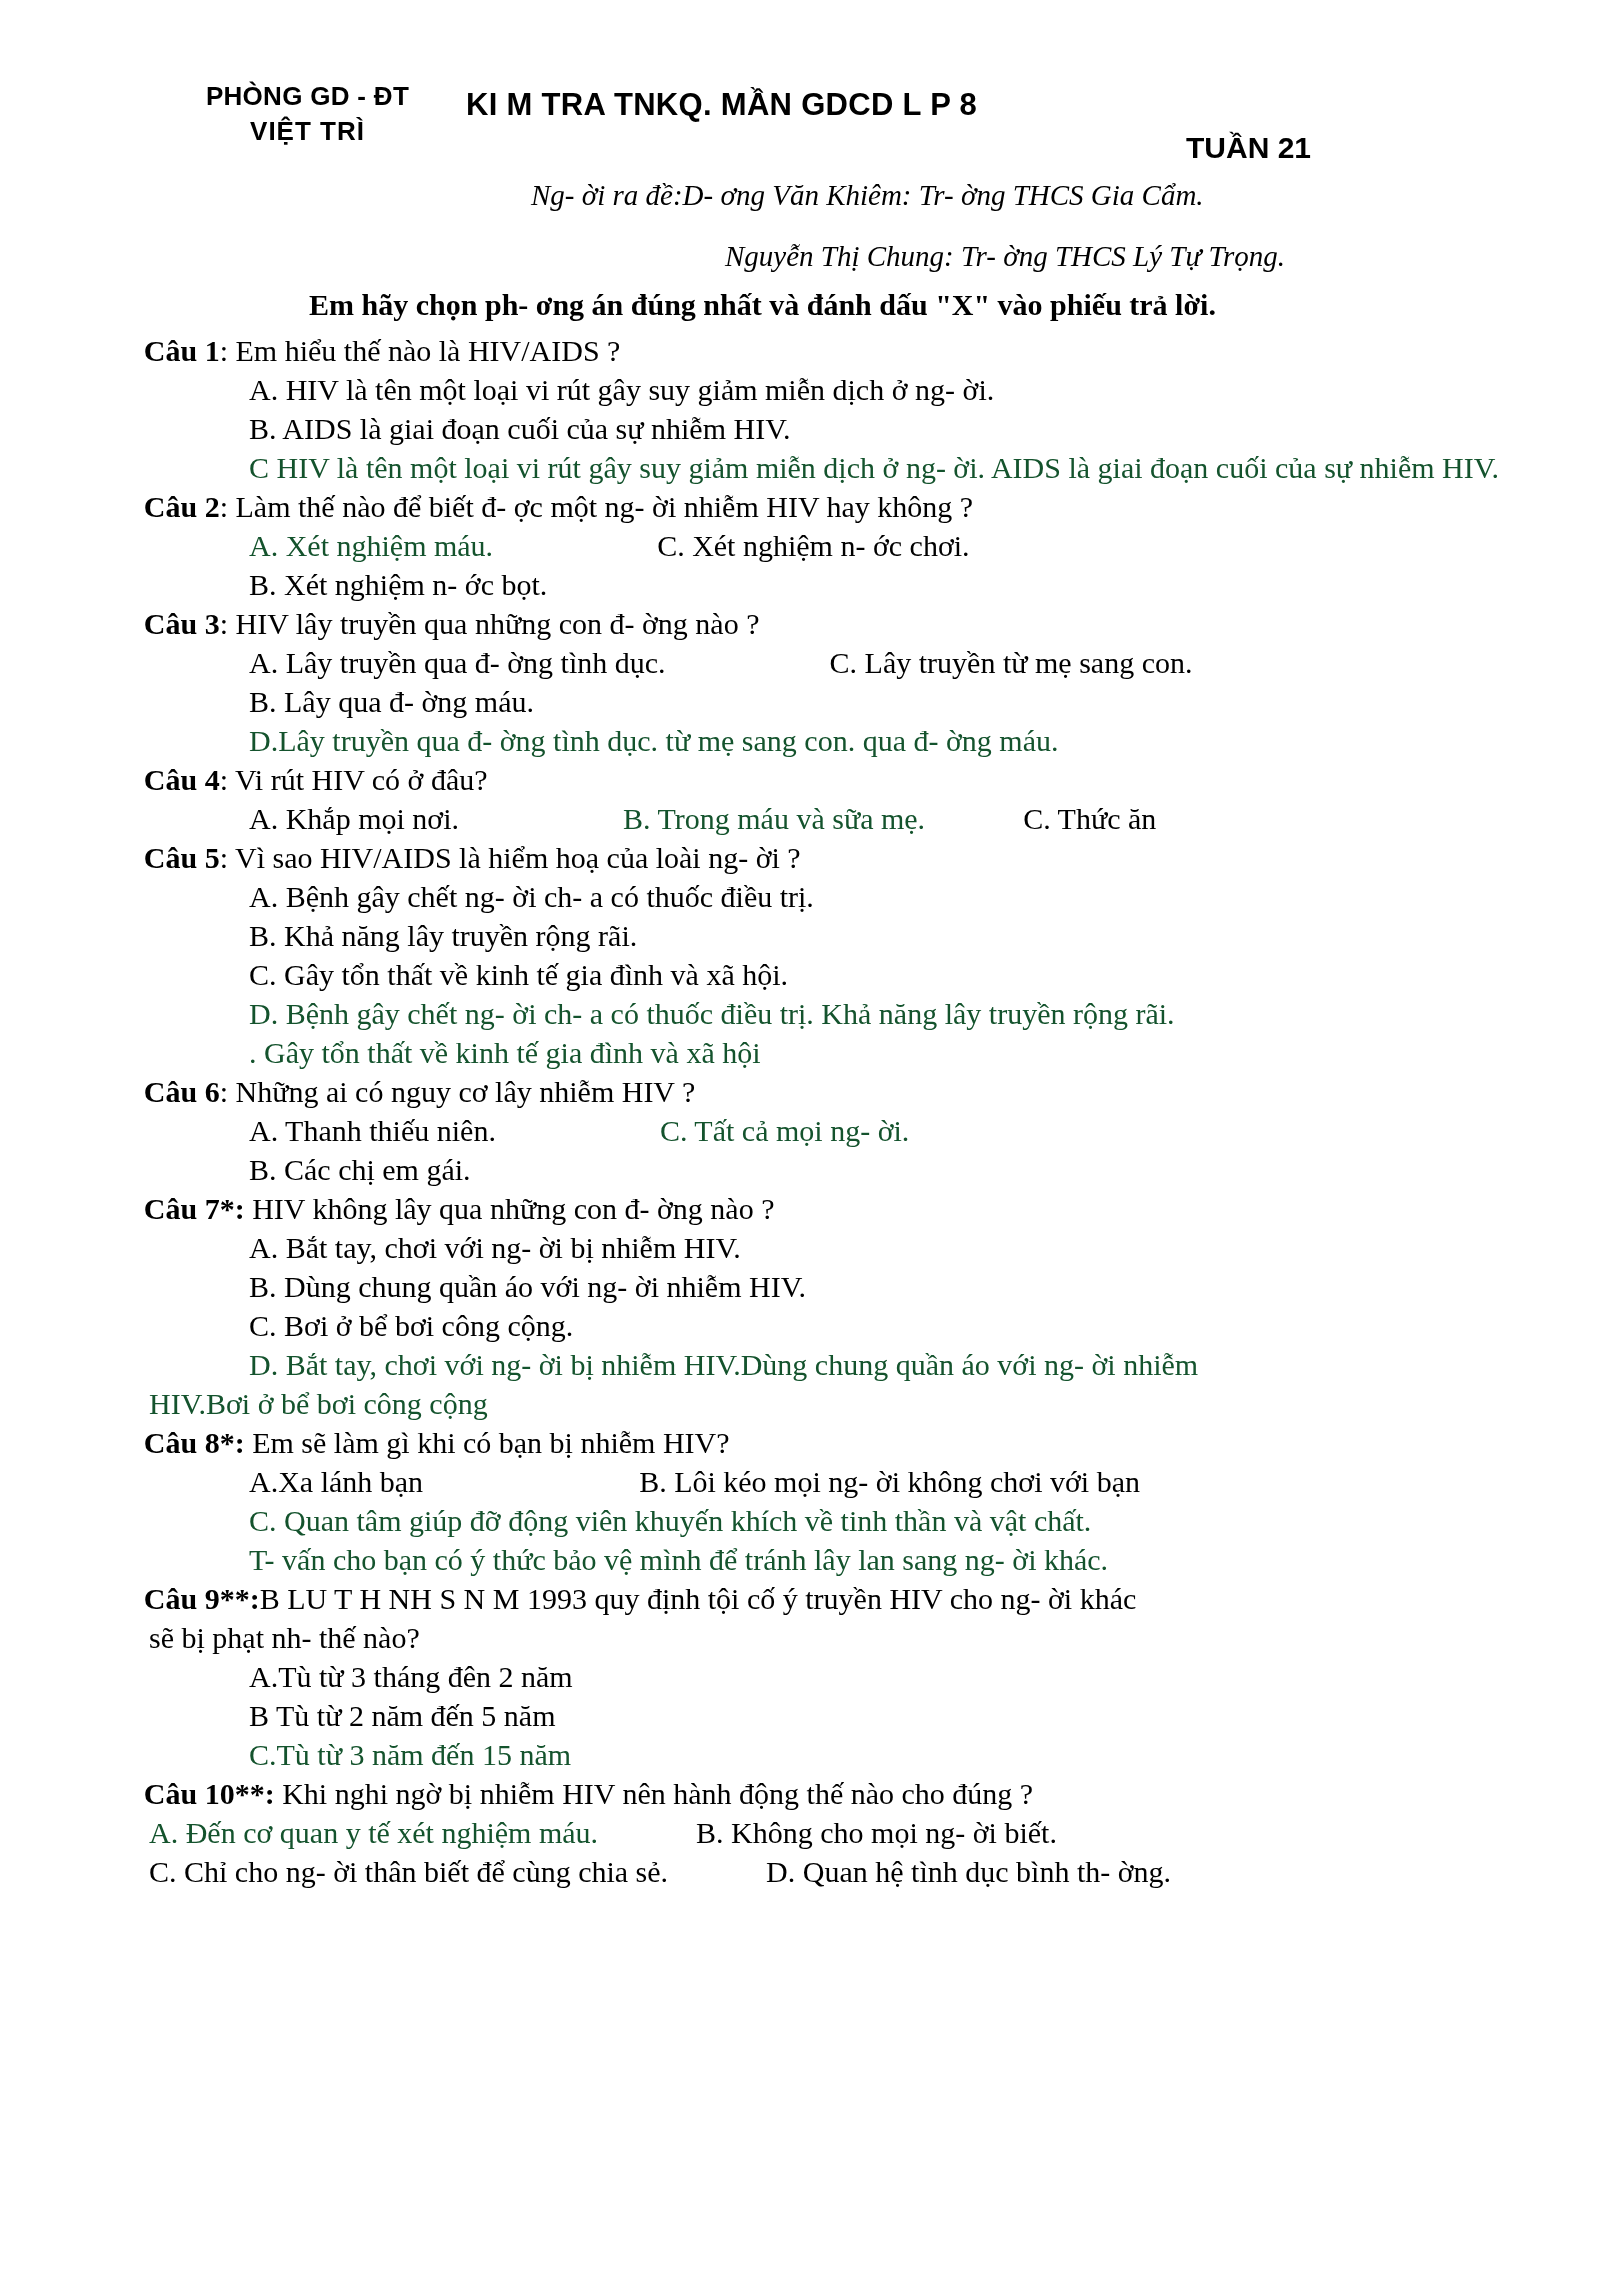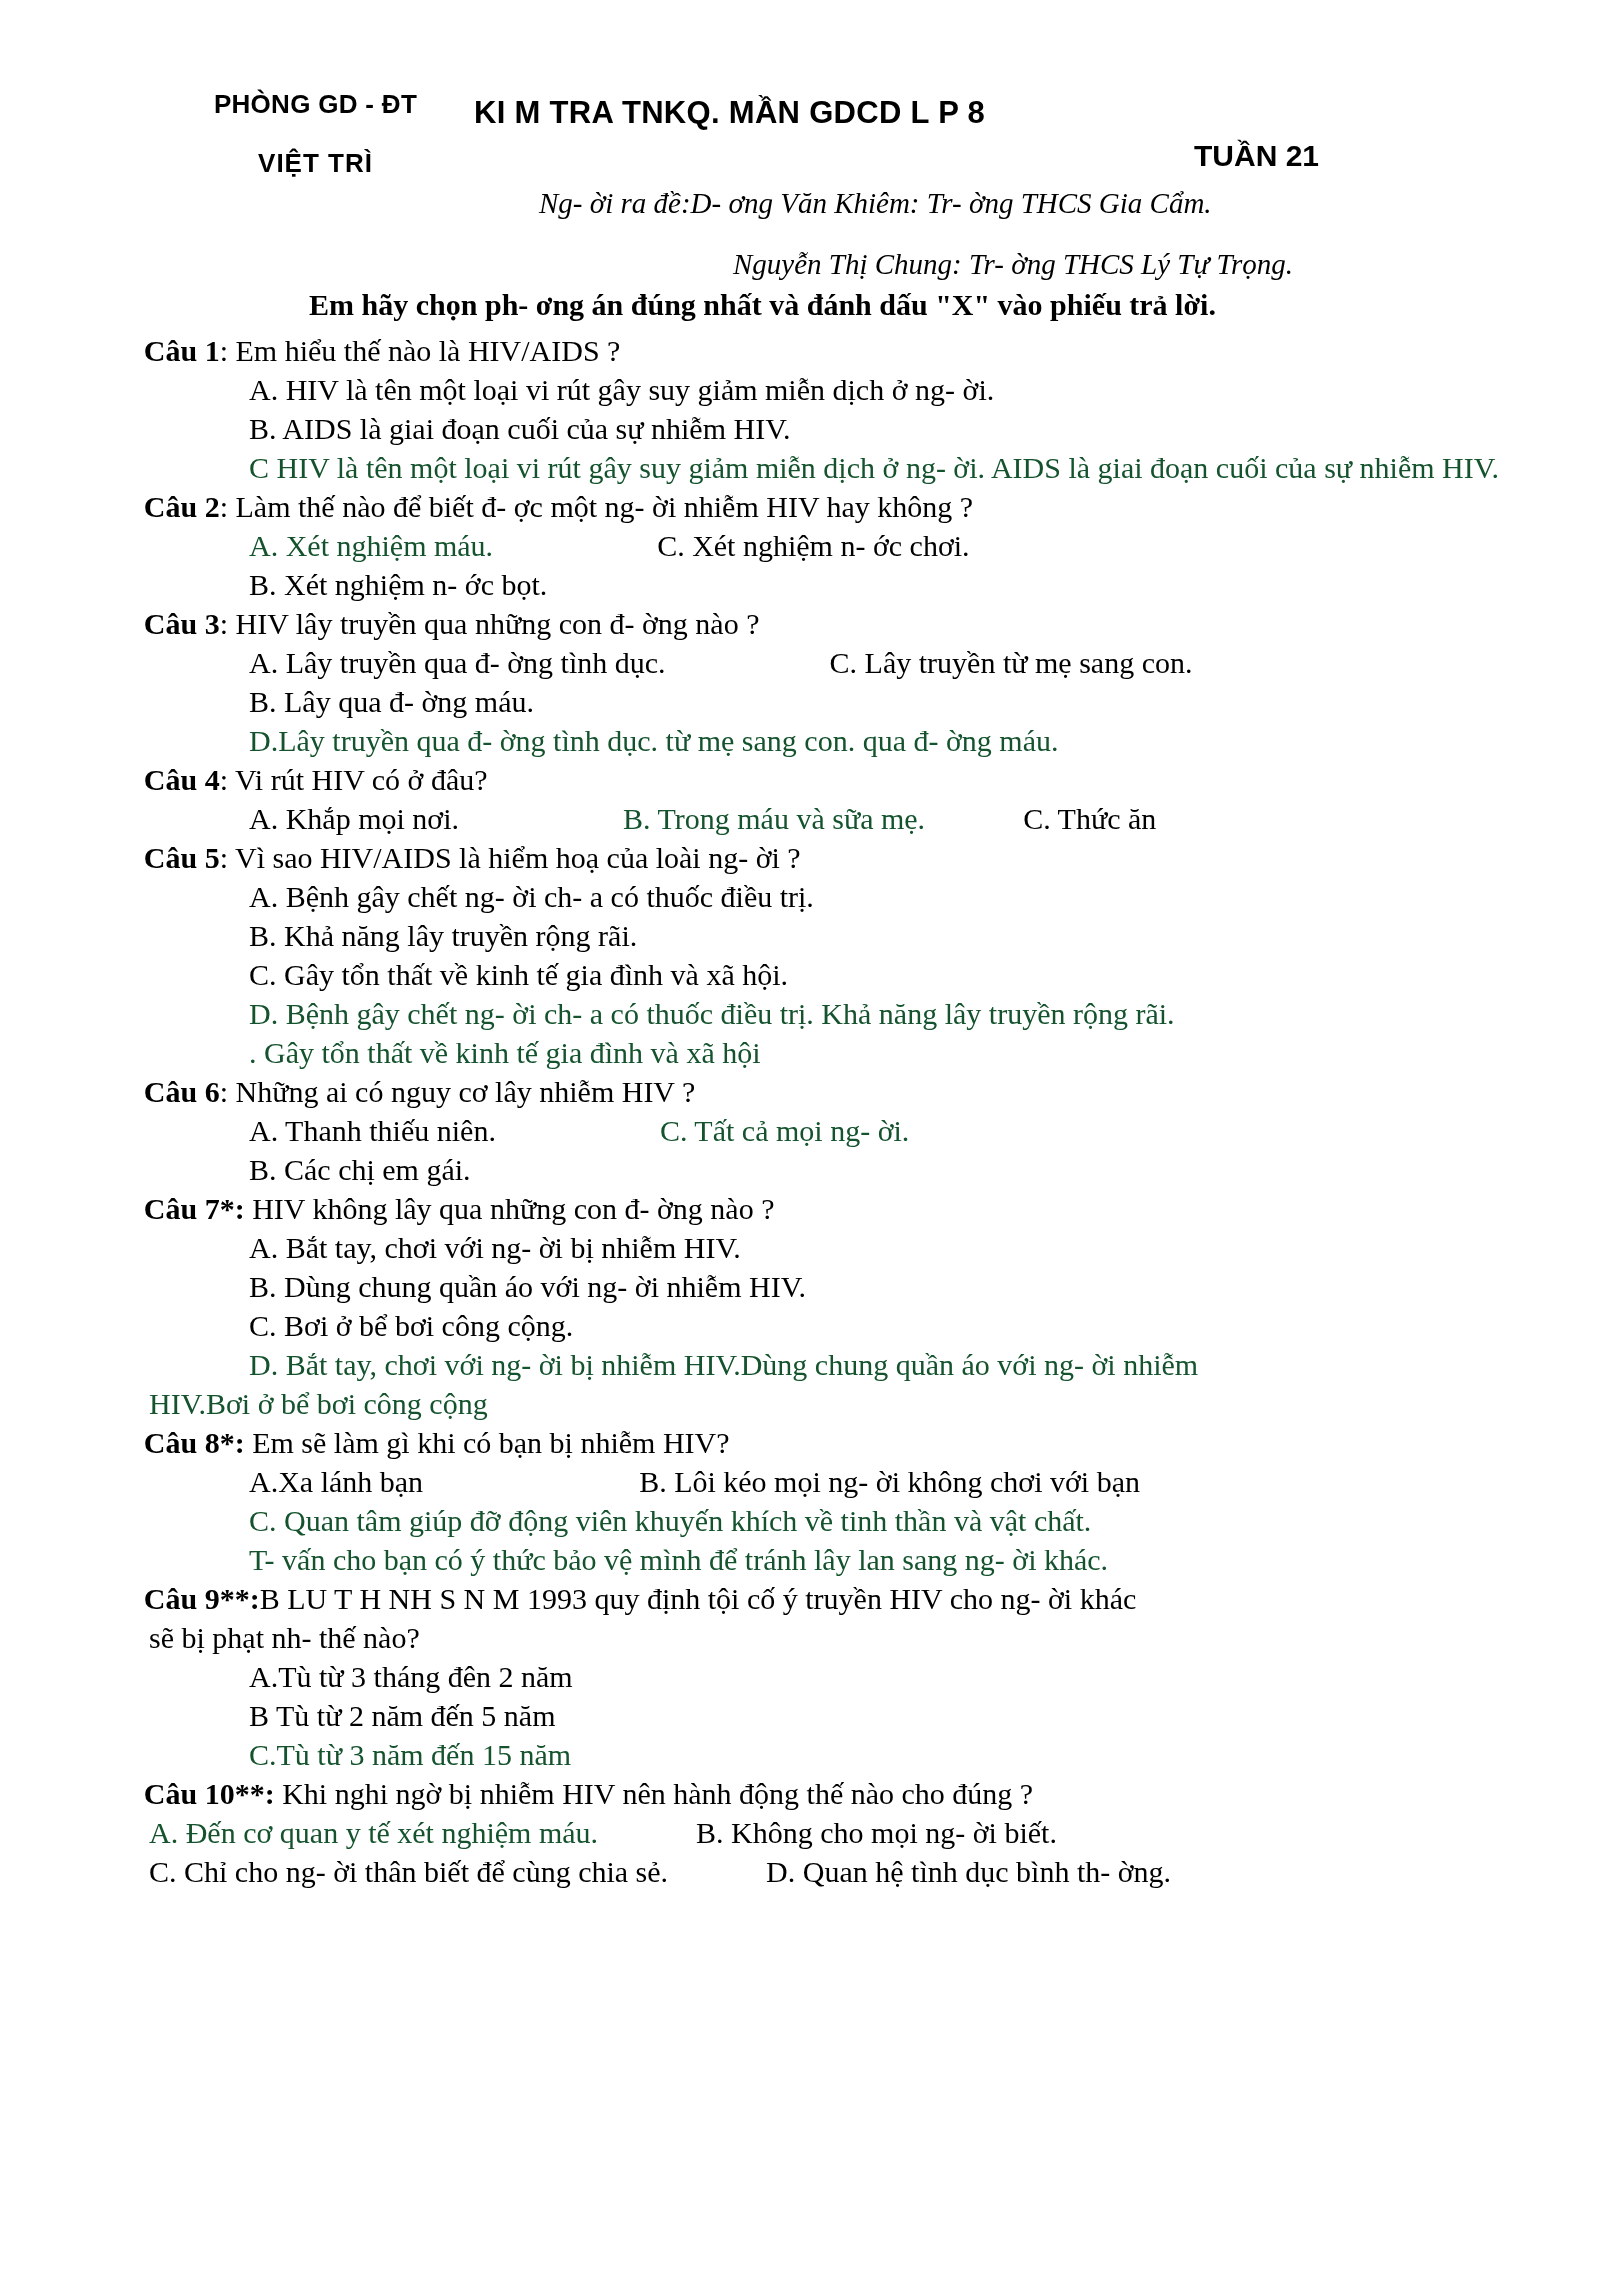--- a/index.html
+++ b/index.html
@@ -11,41 +11,41 @@
     width: 1623px;
     height: 2295px;
     font-family: "Liberation Serif", serif;
     color: #000000;
     position: relative;
   }
   .page {
     position: relative;
     width: 1623px;
     height: 2295px;
-    padding: 16px;
+    padding: 8px;
     box-sizing: border-box;
   }
   
   .header {
     position: relative;
     height: 170px;
   }
   .school {
     position: absolute;
     left: 162px;
     top: 71px;
     width: 275px;
     text-align: center;
     font-family: "Liberation Sans", sans-serif;
     font-weight: bold;
     font-size: 26px;
     line-height: 1.35;
     letter-spacing: 0.3px;
   }
-  .school .line2 { letter-spacing: 1px; margin-top: 24px; }
+  .school .line2 { letter-spacing: 1px; }
   .exam-title {
     position: absolute;
     left: 458px;
     top: 79px;
     width: 982px;
     text-align: left;
     font-family: "Liberation Sans", sans-serif;
     font-weight: bold;
     font-size: 31px;
     letter-spacing: 0.3px;

